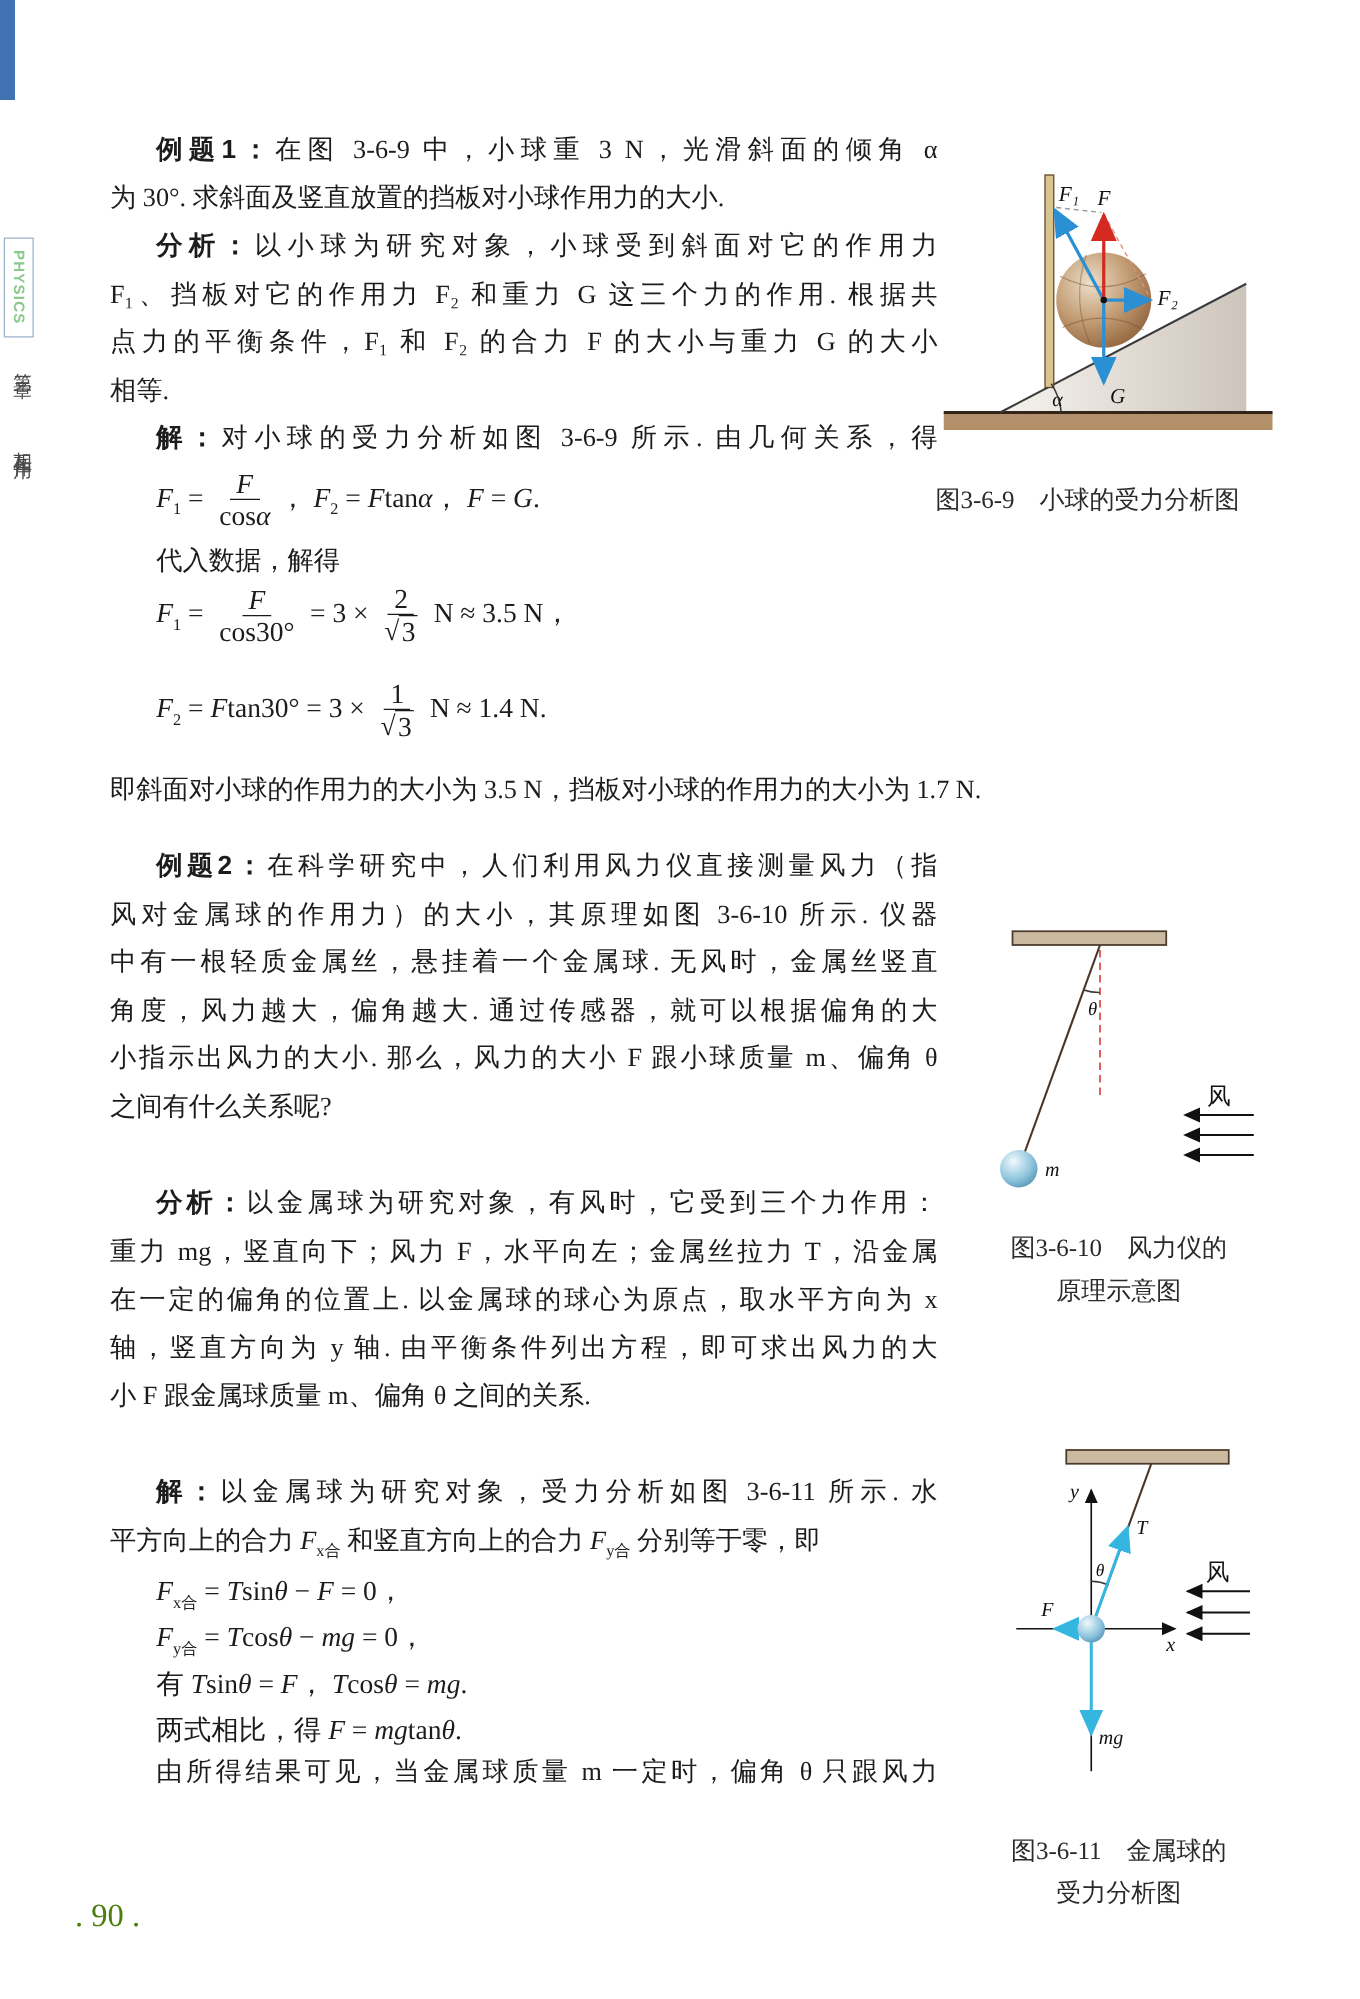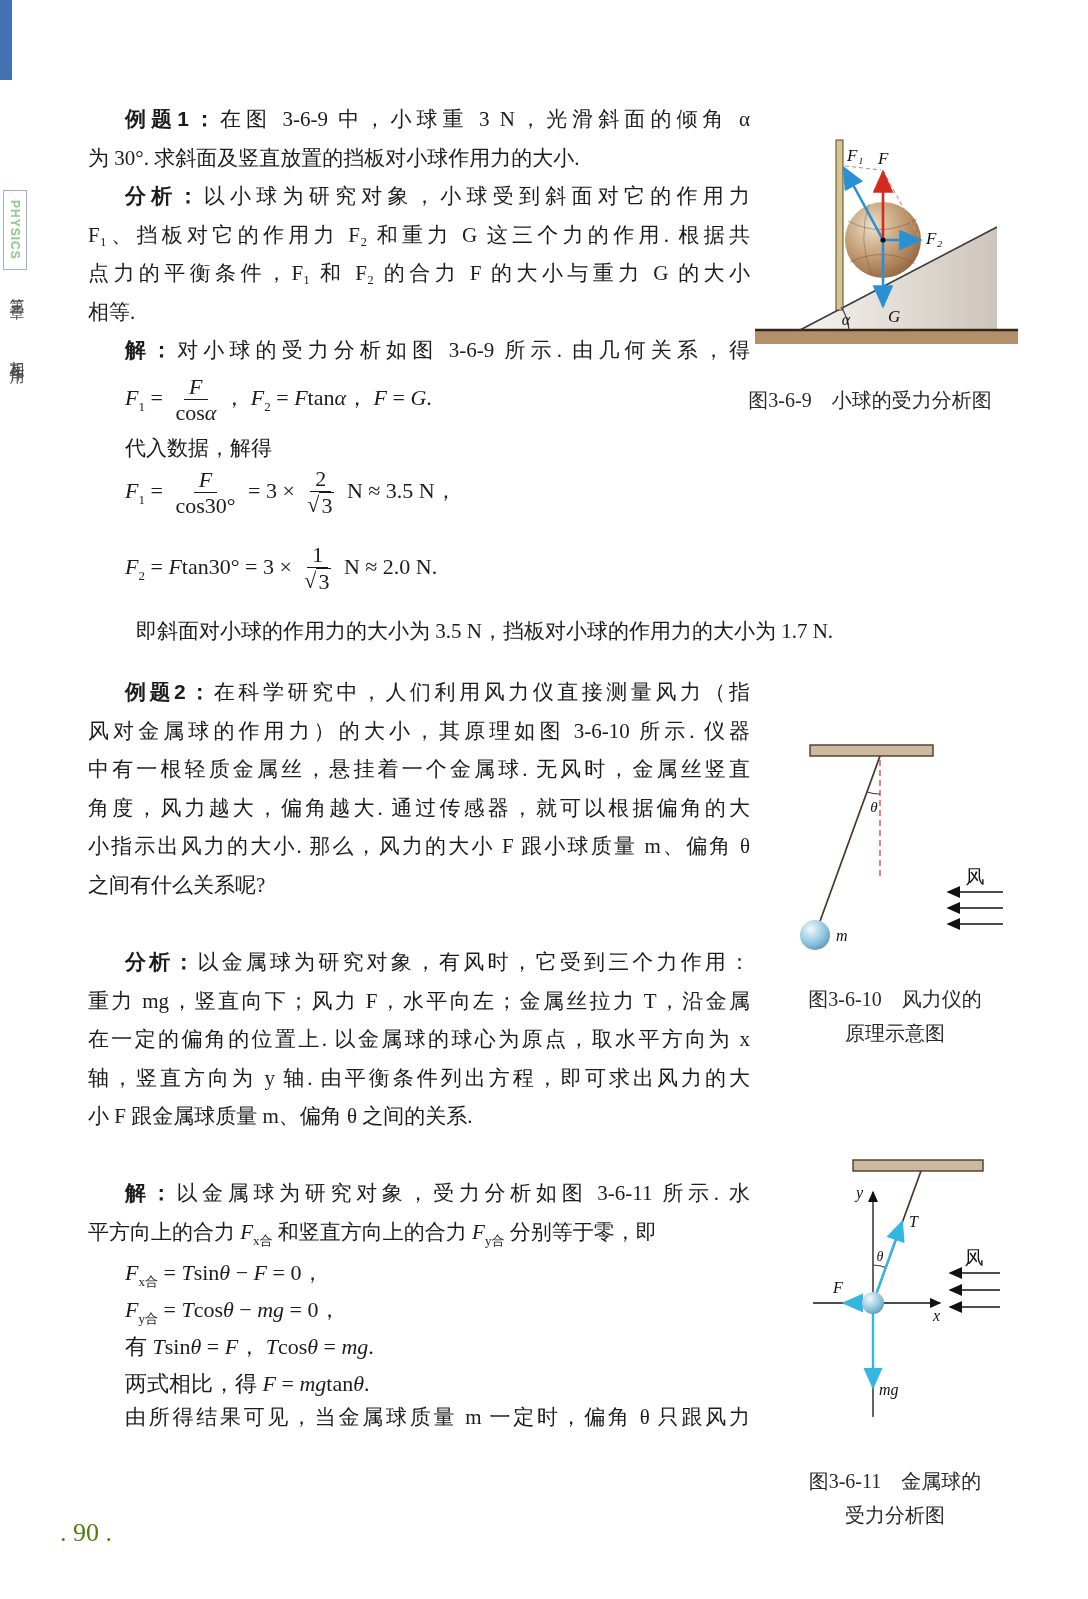--- a/index.html
+++ b/index.html
@@ -15,21 +15,21 @@
   .chap{position:absolute;writing-mode:vertical-rl;font-size:15px;color:#4a4a4a;letter-spacing:3px;}
   .chap1{left:7px;top:286px;}
   .chap2{left:7px;top:349px;}
 
   
   .blk{position:absolute;left:88px;width:662px;font-size:21px;line-height:38.5px;}
   .ln{white-space:nowrap;height:38.5px;}
   .jfull{text-align:justify;text-align-last:justify;}
   .indent{text-indent:37px;}
   .lead{font-family:"Liberation Sans",sans-serif;font-weight:700;}
-  .wide{width:900px;margin-left:48px;}
+  .wide{width:900px;}
 
   
   .formula{position:absolute;left:125px;font-size:22px;white-space:nowrap;}
   .rm{font-style:normal;}
   .it{font-style:italic;}
   .sub{font-size:13px;vertical-align:-6px;}
   .frac{display:inline-flex;flex-direction:column;align-items:center;vertical-align:middle;
         text-align:center;margin:0 3px;}
   .fnum{border-bottom:1.4px solid #1a1a1a;padding:0 5px;line-height:1.15;}
   .fden{padding:0 4px;line-height:1.2;white-space:nowrap;}
@@ -80,21 +80,21 @@
             <span class="rad">√</span>
             <span class="sqv">3</span>
           </span></span>
       </span><span class="rm"> N ≈ 3.5 N，</span></div>
   <div class="formula" style="top:542px;"><span class="it">F</span><span class="sub">2</span><span class="rm"> = </span><span class="it">F</span><span class="rm">tan30° = 3 × </span><span class="frac">
         <span class="fnum"><span class="rm">1</span></span>
         <span class="fden"><span class="sqrt">
             <span class="rad">√</span>
             <span class="sqv">3</span>
           </span></span>
-      </span><span class="rm"> N ≈ 2.0 N.</span></div>
+      </span><span class="rm"> N ≈ 1.4 N.</span></div>
   <div class="blk wide" style="top:612px;">
     <div class="ln"><span>即斜面对小球的作用力的大小为 3.5 N，挡板对小球的作用力的大小为 1.7 N.</span></div>
   </div>
 
   <div class="blk" style="top:673px;">
     <div class="ln jfull indent"><b class="lead">例题2：</b><span>在科学研究中，人们利用风力仪直接测量风力（指</span></div>
     <div class="ln jfull"><span>风对金属球的作用力）的大小，其原理如图 3-6-10 所示. 仪器</span></div>
     <div class="ln jfull"><span>中有一根轻质金属丝，悬挂着一个金属球. 无风时，金属丝竖直</span></div>
     <div class="ln jfull"><span>角度，风力越大，偏角越大. 通过传感器，就可以根据偏角的大</span></div>
     <div class="ln jfull"><span>小指示出风力的大小. 那么，风力的大小 F 跟小球质量 m、偏角 θ</span></div>

